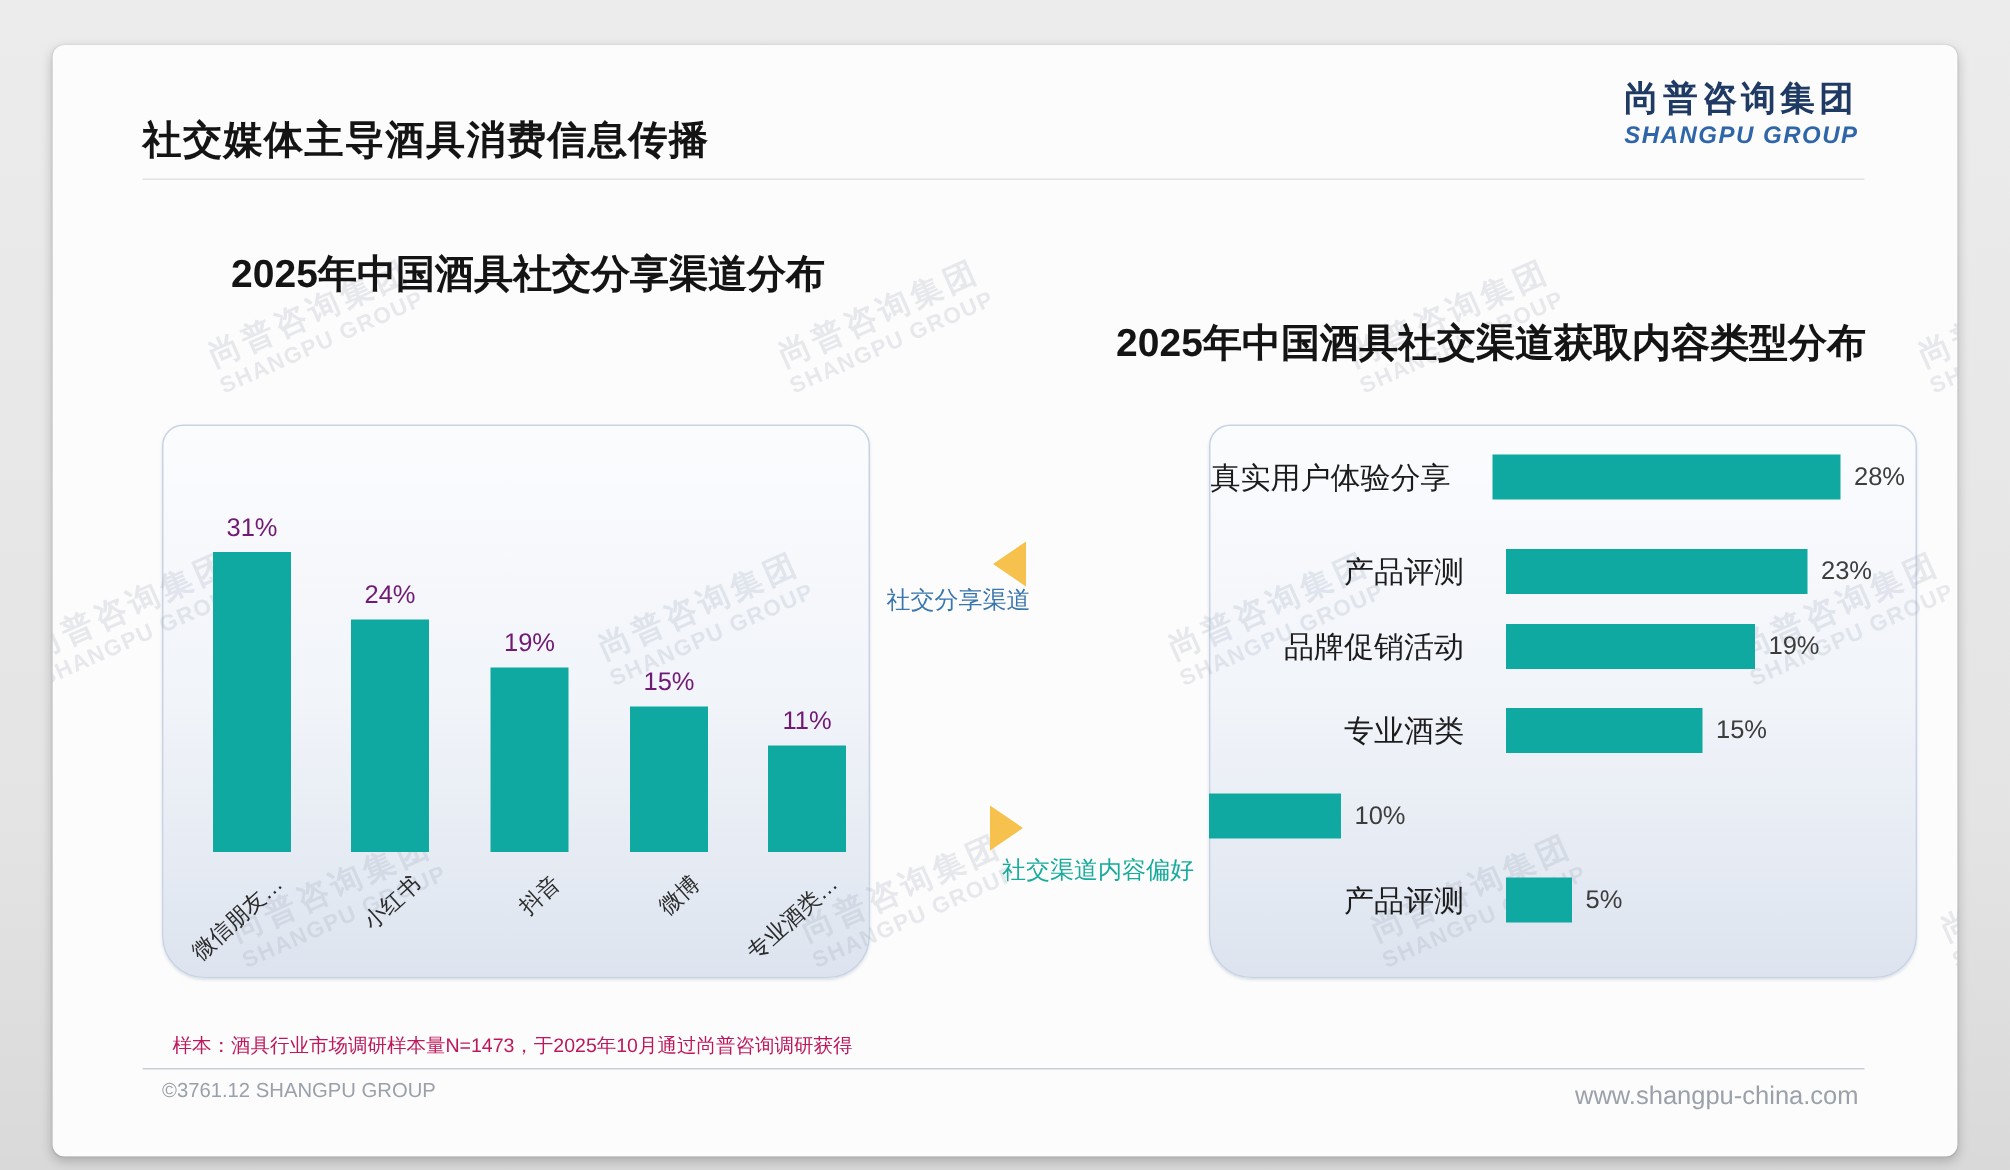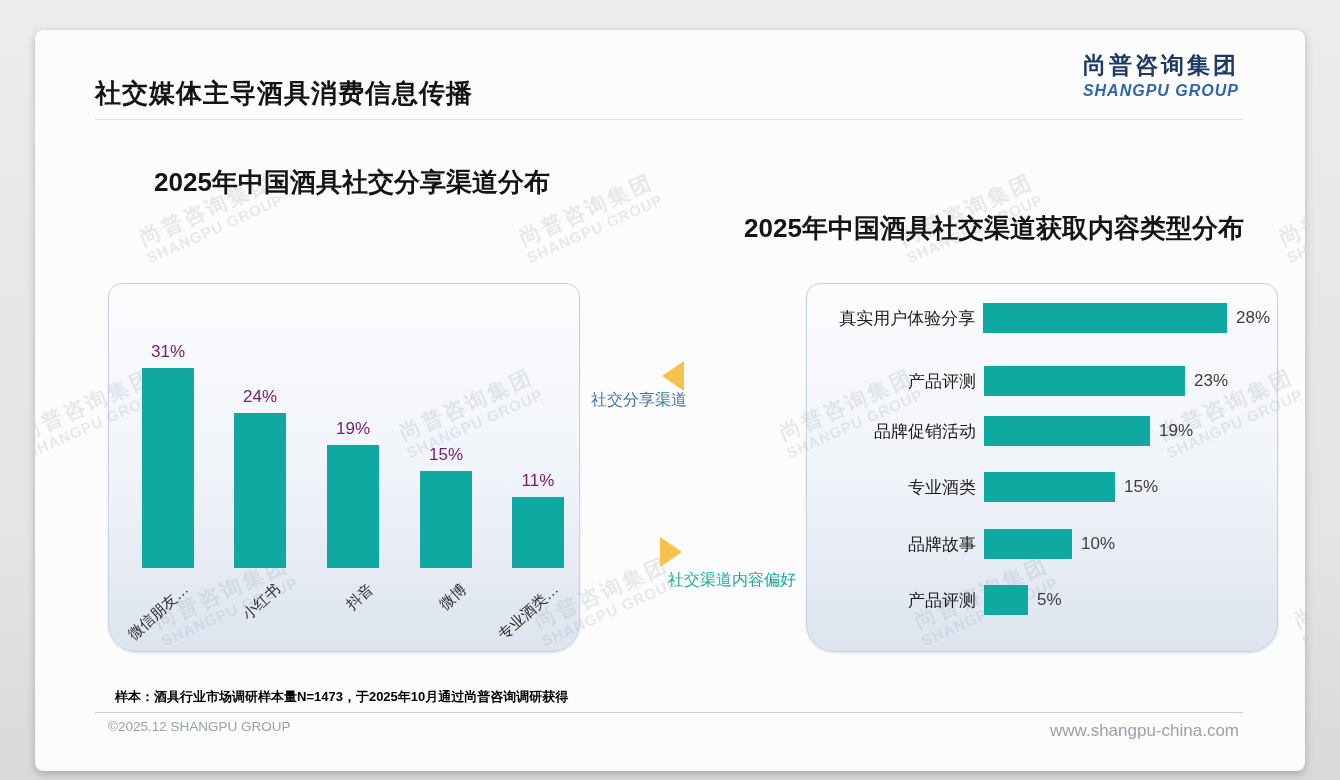--- a/index.html
+++ b/index.html
@@ -42,34 +42,34 @@
   .chart{position:absolute;top:253px;width:470px;height:367px;z-index:4;}
   .chart-left{left:73px;}
   .chart-right{left:771px;}
   
   .vbar{position:absolute;width:52px;background:#0FA9A1;}
   .vval{position:absolute;width:84px;text-align:center;font-size:17px;color:#701a75;}
   .xlab{position:absolute;white-space:nowrap;font-size:15px;color:#2b2b2b;
       transform:rotate(-42deg);transform-origin:top right;}
   
   .hrow{position:absolute;left:0;right:6px;height:30px;display:flex;align-items:center;}
-  .hlab{width:170px;text-align:right;padding-right:8px;font-size:17px;color:#1c1c1c;white-space:nowrap;}
+  .hlab{width:170px;text-align:right;padding-right:28px;font-size:20px;color:#1c1c1c;white-space:nowrap;}
   .hbar{height:30px;background:#0FA9A1;}
   .hval{margin-left:9px;font-size:17px;color:#3d3d3d;}
   
   .tri{position:absolute;width:0;height:0;z-index:4;}
   .tri-left{left:627px;top:331px;border-top:15px solid transparent;
       border-bottom:15px solid transparent;border-right:22px solid #F6C14D;}
   .tri-right{left:625px;top:507px;border-top:15px solid transparent;
       border-bottom:15px solid transparent;border-left:22px solid #F6C14D;}
   .tag{position:absolute;font-size:16px;font-weight:normal;white-space:nowrap;z-index:4;}
   .tag-share{left:490px;width:162px;top:360px;text-align:right;color:#3A76AE;}
   .tag-content{left:633px;top:540px;color:#17AB9B;}
   
-  .sample-note{position:absolute;left:80px;top:658px;font-size:13px;color:#000000;z-index:4;font-weight:bold;}
+  .sample-note{position:absolute;left:80px;top:658px;font-size:13px;color:#be185d;z-index:4;}
   .footer-divider{position:absolute;left:60px;right:62px;top:682px;height:1px;background:#c9d0da;z-index:4;}
   .footer-copy{position:absolute;left:73px;top:689px;font-size:13.5px;color:#9aa1aa;z-index:4;}
   .footer-site{position:absolute;right:66px;top:691px;font-size:17px;color:#9aa1aa;z-index:4;}
 </style>
 </head>
 <body>
 
 <div class="slide">
 
   <div class="wm-layer">
@@ -168,34 +168,33 @@
         <div class="hlab">品牌促销活动</div>
         <div class="hbar" style="width: 166px; background: rgb(15, 169, 161);"></div>
         <div class="hval">19%</div>
       </div>
       <div class="hrow" style="top: 189px;">
         <div class="hlab">专业酒类</div>
         <div class="hbar" style="width: 131px; background: rgb(15, 169, 161);"></div>
         <div class="hval">15%</div>
       </div>
       <div class="hrow" style="top: 246px;">
-        <div class="hlab">品牌故事</div>
         <div class="hbar" style="width: 88px; background: rgb(15, 169, 161);"></div>
         <div class="hval">10%</div>
       </div>
       <div class="hrow" style="top: 302px;">
         <div class="hlab">产品评测</div>
         <div class="hbar" style="width: 44px; background: rgb(15, 169, 161);"></div>
         <div class="hval">5%</div>
       </div>
     </div>
 
   <div class="tri tri-left"></div>
   <div class="tag tag-share">社交分享渠道</div>
   <div class="tri tri-right"></div>
   <div class="tag tag-content">社交渠道内容偏好</div>
 
   <div class="sample-note">样本：酒具行业市场调研样本量N=1473，于2025年10月通过尚普咨询调研获得</div>
   <div class="footer-divider"></div>
-  <div class="footer-copy">©2025.12 SHANGPU GROUP</div>
+  <div class="footer-copy">©3761.12 SHANGPU GROUP</div>
   <div class="footer-site">www.shangpu-china.com</div>
 
 </div>
 
 </body></html>

